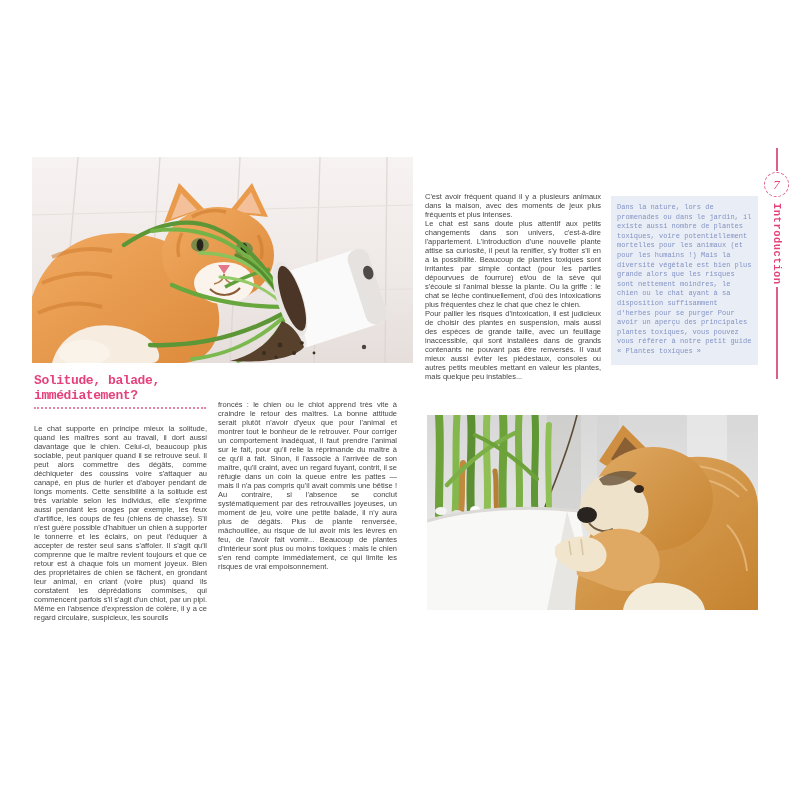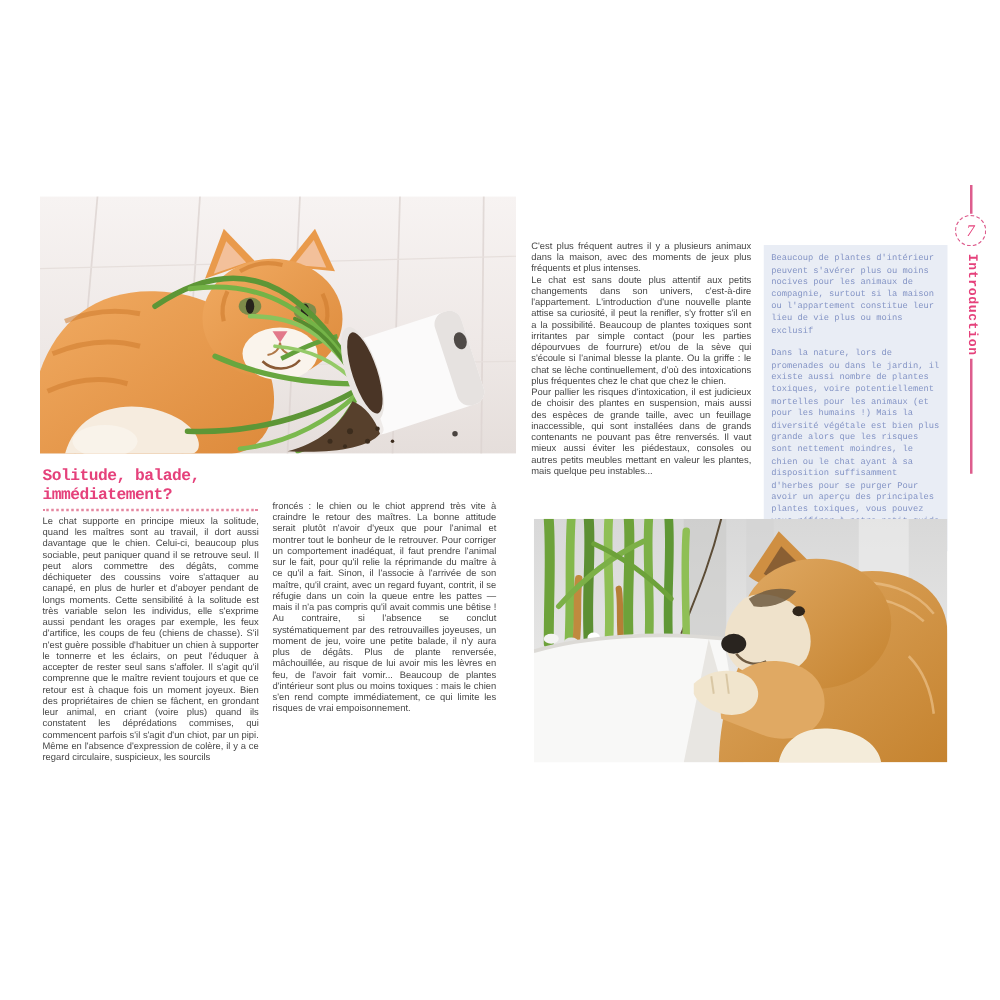--- a/index.html
+++ b/index.html
@@ -18,21 +18,21 @@
     font-family:"Liberation Mono",monospace;font-weight:bold;
     font-size:13px;line-height:14.5px;color:#e5417b;letter-spacing:-0.4px;
     padding-bottom:4px;border-bottom:2px dotted #e5859f;
   }
   .bodycol{
     position:absolute;font-size:7.5px;line-height:9px;text-align:justify;
     color:#474747;
   }
   .bodycol p{margin:0;}
   .bodycol p + p.gap{margin-top:9px;}
-  #col1{left:34px;top:412px;width:173px;}
+  #col1{left:34px;top:424px;width:173px;}
   #col2{left:218px;top:374px;width:179px;margin-top:26px;}
   #col3{left:425px;top:192px;width:176px;}
   
   #info-box{
     position:absolute;left:611px;top:196px;width:147px;
     background:#e9edf5;padding:7px 6px 8px 6px;box-sizing:border-box;
     font-family:"Liberation Mono",monospace;font-size:7px;line-height:9.6px;
     color:#8494c5;text-align:left;
   }
   #info-box p{margin:0;}
@@ -167,27 +167,26 @@
 
   <div class="bodycol" id="col1">
     <p>Le chat supporte en principe mieux la solitude, quand les maîtres sont au travail, il dort aussi davantage que le chien. Celui-ci, beaucoup plus sociable, peut paniquer quand il se retrouve seul. Il peut alors commettre des dégâts, comme déchiqueter des coussins voire s'attaquer au canapé, en plus de hurler et d'aboyer pendant de longs moments. Cette sensibilité à la solitude est très variable selon les individus, elle s'exprime aussi pendant les orages par exemple, les feux d'artifice, les coups de feu (chiens de chasse). S'il n'est guère possible d'habituer un chien à supporter le tonnerre et les éclairs, on peut l'éduquer à accepter de rester seul sans s'affoler. Il s'agit qu'il comprenne que le maître revient toujours et que ce retour est à chaque fois un moment joyeux. Bien des propriétaires de chien se fâchent, en grondant leur animal, en criant (voire plus) quand ils constatent les déprédations commises, qui commencent parfois s'il s'agit d'un chiot, par un pipi. Même en l'absence d'expression de colère, il y a ce regard circulaire, suspicieux, les sourcils</p>
   </div>
 
   <div class="bodycol" id="col2">
     <p>froncés : le chien ou le chiot apprend très vite à craindre le retour des maîtres. La bonne attitude serait plutôt n'avoir d'yeux que pour l'animal et montrer tout le bonheur de le retrouver. Pour corriger un comportement inadéquat, il faut prendre l'animal sur le fait, pour qu'il relie la réprimande du maître à ce qu'il a fait. Sinon, il l'associe à l'arrivée de son maître, qu'il craint, avec un regard fuyant, contrit, il se réfugie dans un coin la queue entre les pattes — mais il n'a pas compris qu'il avait commis une bêtise ! Au contraire, si l'absence se conclut systématiquement par des retrouvailles joyeuses, un moment de jeu, voire une petite balade, il n'y aura plus de dégâts. Plus de plante renversée, mâchouillée, au risque de lui avoir mis les lèvres en feu, de l'avoir fait vomir... Beaucoup de plantes d'intérieur sont plus ou moins toxiques : mais le chien s'en rend compte immédiatement, ce qui limite les risques de vrai empoisonnement.</p>
   </div>
 
   <div class="bodycol" id="col3">
-    <p>C'est plus fréquent autres il y a plusieurs animaux dans la maison, avec des moments de jeux plus fréquents et plus intenses.</p>
+    <p>C'est avoir fréquent quand il y a plusieurs animaux dans la maison, avec des moments de jeux plus fréquents et plus intenses.</p>
     <p>Le chat est sans doute plus attentif aux petits changements dans son univers, c'est-à-dire l'appartement. L'introduction d'une nouvelle plante attise sa curiosité, il peut la renifler, s'y frotter s'il en a la possibilité. Beaucoup de plantes toxiques sont irritantes par simple contact (pour les parties dépourvues de fourrure) et/ou de la sève qui s'écoule si l'animal blesse la plante. Ou la griffe : le chat se lèche continuellement, d'où des intoxications plus fréquentes chez le chat que chez le chien.</p>
     <p>Pour pallier les risques d'intoxication, il est judicieux de choisir des plantes en suspension, mais aussi des espèces de grande taille, avec un feuillage inaccessible, qui sont installées dans de grands contenants ne pouvant pas être renversés. Il vaut mieux aussi éviter les piédestaux, consoles ou autres petits meubles mettant en valeur les plantes, mais quelque peu instables...</p>
   </div>
 
   <div id="info-box">
-    <p>Beaucoup de plantes d'intérieur peuvent s'avérer plus ou moins nocives pour les animaux de compagnie, surtout si la maison ou l'appartement constitue leur lieu de vie plus ou moins exclusif</p>
     <p>Dans la nature, lors de promenades ou dans le jardin, il existe aussi nombre de plantes toxiques, voire potentiellement mortelles pour les animaux (et pour les humains !) Mais la diversité végétale est bien plus grande alors que les risques sont nettement moindres, le chien ou le chat ayant à sa disposition suffisamment d'herbes pour se purger Pour avoir un aperçu des principales plantes toxiques, vous pouvez vous référer à notre petit guide « Plantes toxiques »</p>
   </div>
 
   <div class="photo" id="puppy-photo" title="Chiot akita posant la patte sur un grand pot blanc et reniflant les tiges vertes d'une plante">
     <svg viewBox="0 0 331 195" preserveAspectRatio="none">
       <defs>
         <linearGradient id="bgG" x1="0" y1="0" x2="0" y2="1">
           <stop offset="0" stop-color="#d8d8d8"></stop>
             <stop offset="0.7" stop-color="#e9e9e8"></stop>
             <stop offset="1" stop-color="#f6f6f5"></stop>

